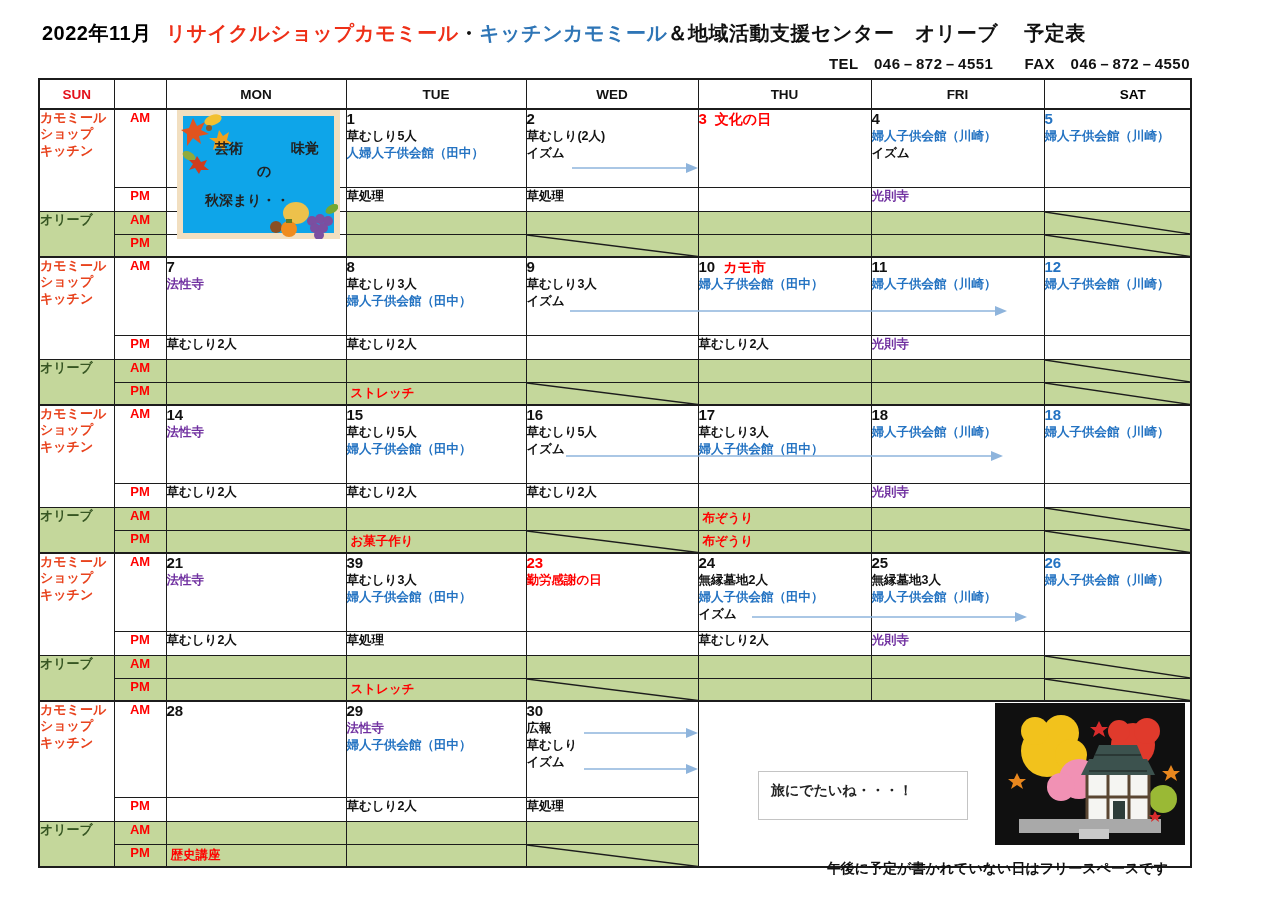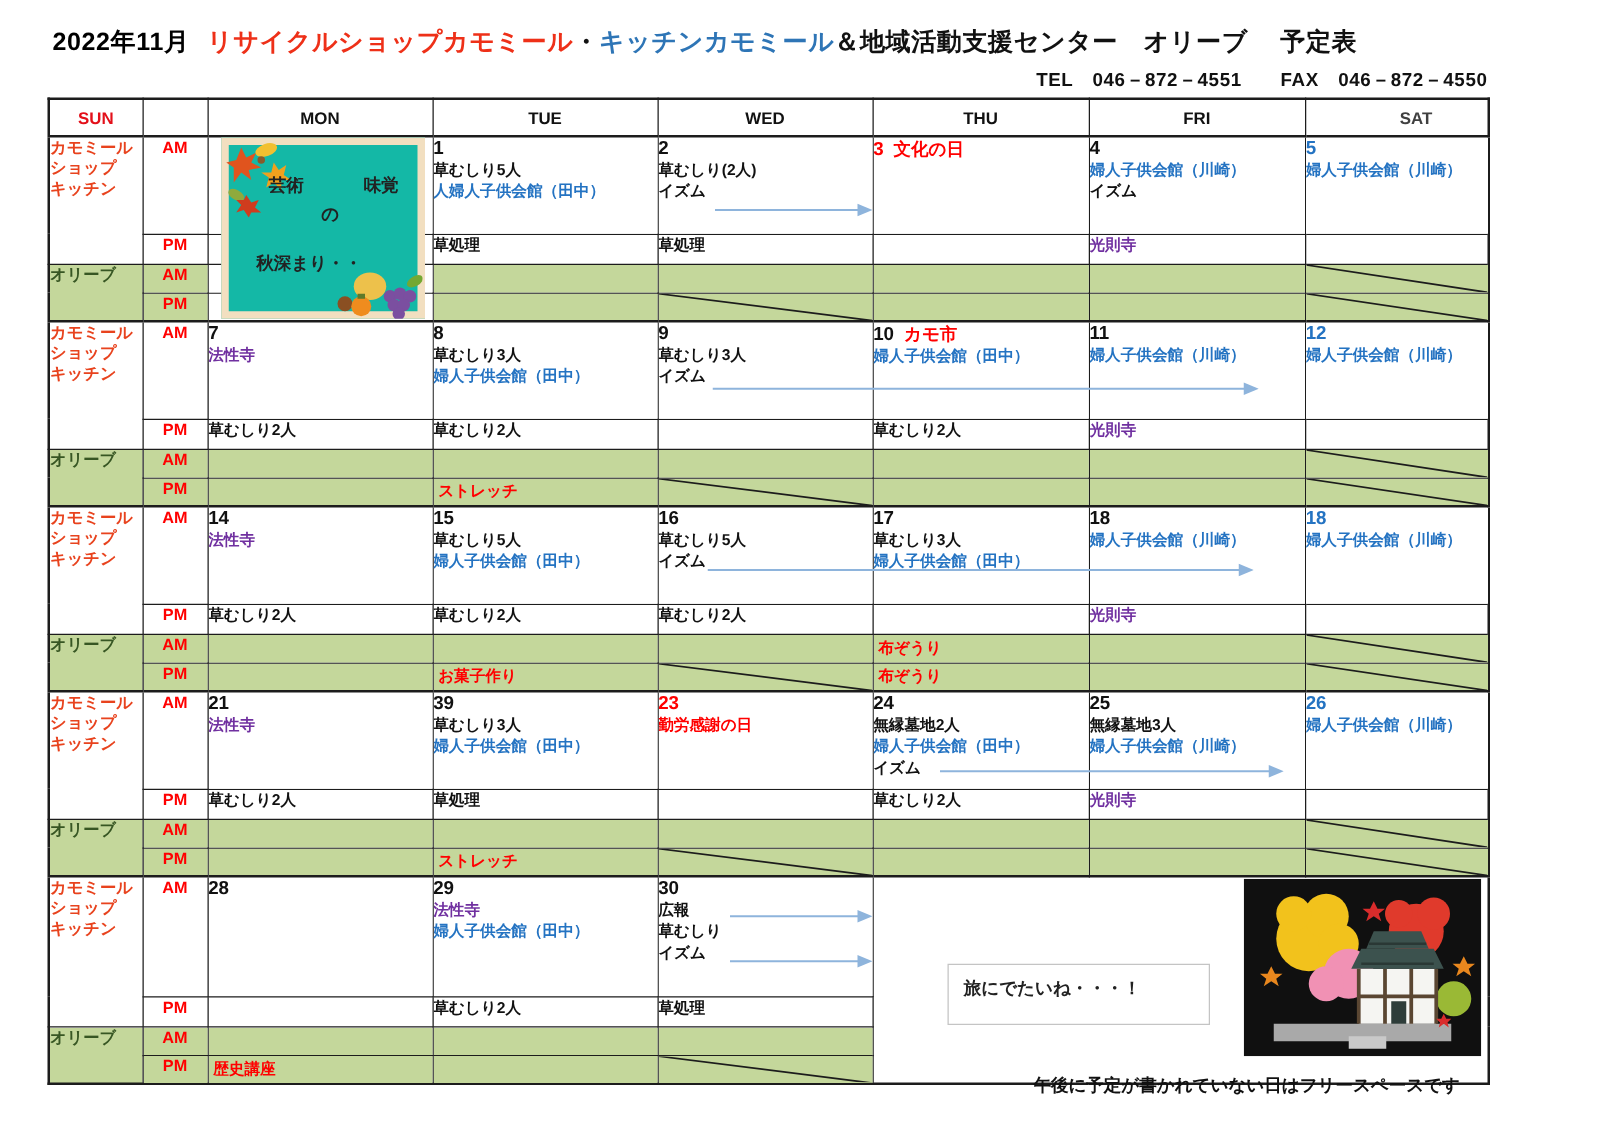--- a/index.html
+++ b/index.html
@@ -16,21 +16,21 @@
   #contact{position:absolute;right:90px;top:55px;font-size:15px;font-weight:700;color:#111;letter-spacing:.5px;}
   #footnote{position:absolute;right:112px;top:860px;font-size:14px;font-weight:700;color:#111;}
 
   
   #cal{position:absolute;left:38px;top:78px;border-collapse:collapse;table-layout:fixed;width:1152px;}
   #cal td,#cal th{border:1px solid #1c1c1c;padding:0;vertical-align:top;overflow:hidden;}
   #cal{border:2px solid #1c1c1c;}
   #cal tr.wk td{border-top:2px solid #1c1c1c;}
   #cal th{height:28px;vertical-align:middle;text-align:center;font-size:13.5px;font-weight:700;color:#111;background:#fff;}
   #cal th.sun{color:#e3101a;}
-  #cal th.sat{color:#404040;padding-left:31px;}
+  #cal th.sat{color:#000000;padding-left:31px;}
 
   tr.t-am{height:78px;} tr.t-am5{height:96px;}
   tr.t-pm{height:24px;} tr.t-oam{height:23px;} tr.t-opm{height:23px;}
 
   td.group{vertical-align:middle;font-size:13px;font-weight:700;line-height:1.25;padding-left:4px;background:#fff;}
   td.group.shop{color:#e8431e;}
   td.group.olive{color:#375623;background:#c4d79b;vertical-align:middle;}
   td.ampm{vertical-align:middle;text-align:center;font-size:13px;font-weight:700;color:#ff0000;background:#fff;}
   td.green{background:#c4d79b;position:relative;}
   td.white{background:#ffffff;}
@@ -41,21 +41,21 @@
   .day-head{font-size:15px;font-weight:700;line-height:18px;}
   .day-tag{margin-left:8px;font-size:14px;margin-top:28px;}
   .line{font-size:12.5px;font-weight:700;line-height:17px;white-space:nowrap;}
   .oline{font-size:12.5px;font-weight:700;line-height:21px;padding-left:4px;color:#ff0000;position:relative;z-index:2;}
   .c-k{color:#111111;} .c-b{color:#2473c2;} .c-p{color:#7030a0;} .c-r{color:#ff0000;}
 
   .diag{position:absolute;left:0;top:0;width:100%;height:100%;z-index:1;}
 
   
   .overlay{position:absolute;z-index:5;}
-  #card{left:177px;top:110px;width:163px;height:145px;background:#14b8a6;border:6px solid #f2dfc0;box-sizing:border-box;padding-left:36px;}
+  #card{left:177px;top:110px;width:163px;height:129px;background:#0ea5e9;border:6px solid #f2dfc0;box-sizing:border-box;padding-left:36px;}
   #card .ctext{position:absolute;font-size:14px;font-weight:700;color:#222;white-space:nowrap;}
   #freebox{left:758px;top:771px;width:210px;height:49px;background:#fff;border:1px solid #c4c4c4;box-sizing:border-box;font-size:14px;font-weight:700;color:#222;padding:10px 0 0 12px;}
   #temple{left:995px;top:703px;width:190px;height:142px;}
   .arrow{position:absolute;z-index:4;}
 </style>
 </head>
 <body>
 
 <div id="page">
 
@@ -487,21 +487,21 @@
       <polygon points="14,6 18,14 26,10 22,18 30,22 20,24 22,32 14,26 8,34 8,22 2,18 10,16" fill="#e0541e"></polygon>
       <ellipse cx="34" cy="8" rx="9" ry="5" fill="#f2c030" transform="rotate(-20 34 8)"></ellipse>
       <polygon points="40,18 44,24 50,20 48,28 54,32 46,32 46,40 40,34 34,38 36,30 30,26 38,26" fill="#f0a11e"></polygon>
       <ellipse cx="10" cy="44" rx="7" ry="4" fill="#8faa3c" transform="rotate(30 10 44)"></ellipse>
       <polygon points="18,44 22,50 28,48 25,54 30,58 22,58 20,62 16,56 10,58 14,52 10,48 16,48" fill="#cf3c1e"></polygon>
       <circle cx="30" cy="16" r="3" fill="#8a5a2a"></circle>
     </svg>
     <span class="ctext" style="left:32px;top:24px">芸術</span>
     <span class="ctext" style="left:108px;top:24px">味覚</span>
     <span class="ctext" style="left:74px;top:47px">の</span>
-    <span class="ctext" style="left:22px;top:86px">秋深まり・・</span>
+    <span class="ctext" style="left:22px;top:76px">秋深まり・・</span>
     <svg style="position:absolute;right:-4px;bottom:-6px" width="76" height="42" viewBox="0 0 76 42">
       <ellipse cx="34" cy="16" rx="13" ry="11" fill="#edc14b"></ellipse>
       <circle cx="14" cy="30" r="6" fill="#8a4f22"></circle>
       <circle cx="27" cy="32" r="8" fill="#ef8c1e"></circle>
       <rect x="24" y="22" width="6" height="4" fill="#5d7a2a"></rect>
       <g fill="#7b4fa0">
         <circle cx="50" cy="24" r="5"></circle>
           <circle cx="58" cy="22" r="5"></circle>
           <circle cx="66" cy="24" r="5"></circle>
         <circle cx="53" cy="31" r="5"></circle>

